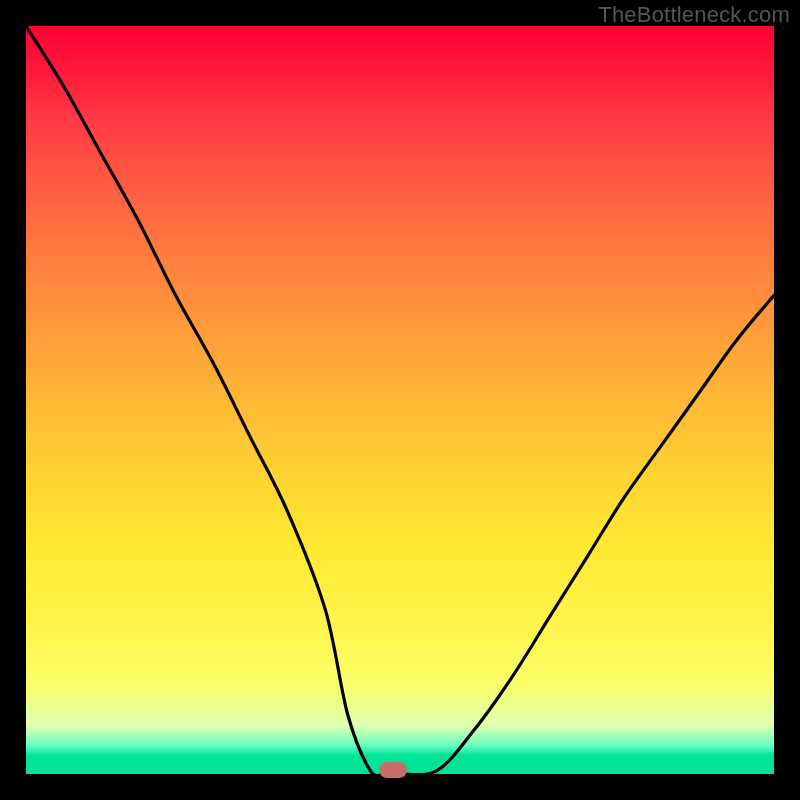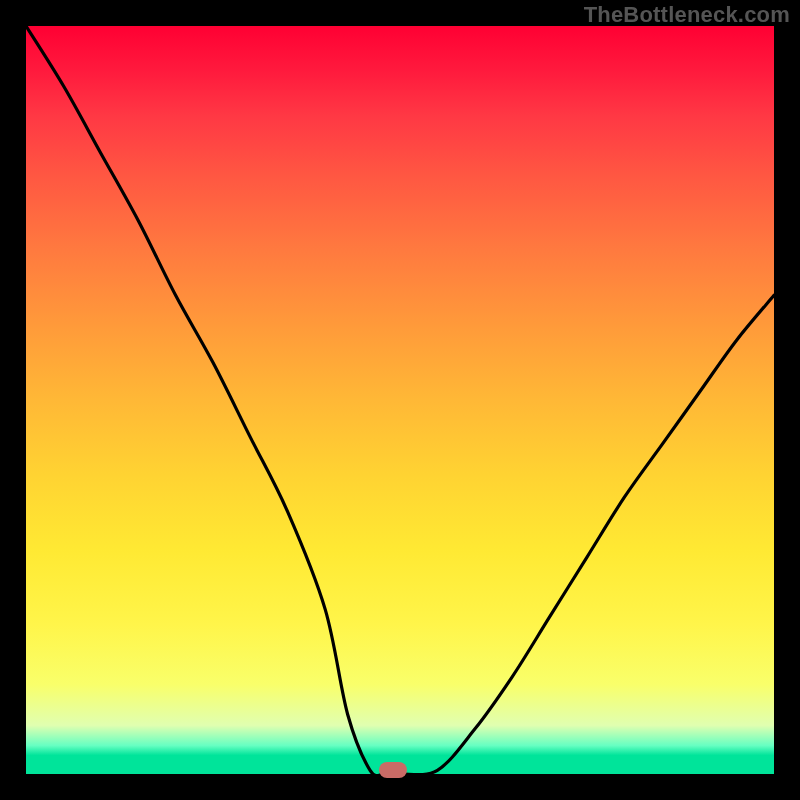--- a/index.html
+++ b/index.html
@@ -40,21 +40,21 @@
       #00e49a 97.5%,
       #00e49a 100%
     );
   }
   .attribution {
     position: absolute;
     top: 2px;
     right: 10px;
     color: #555;
     font-size: 22px;
-    font-weight: 700;
+    font-weight: 400;
     letter-spacing: 0.2px;
   }
   svg.curve {
     position: absolute;
     inset: 0;
   }
   .marker {
     position: absolute;
     width: 28px;
     height: 16px;

